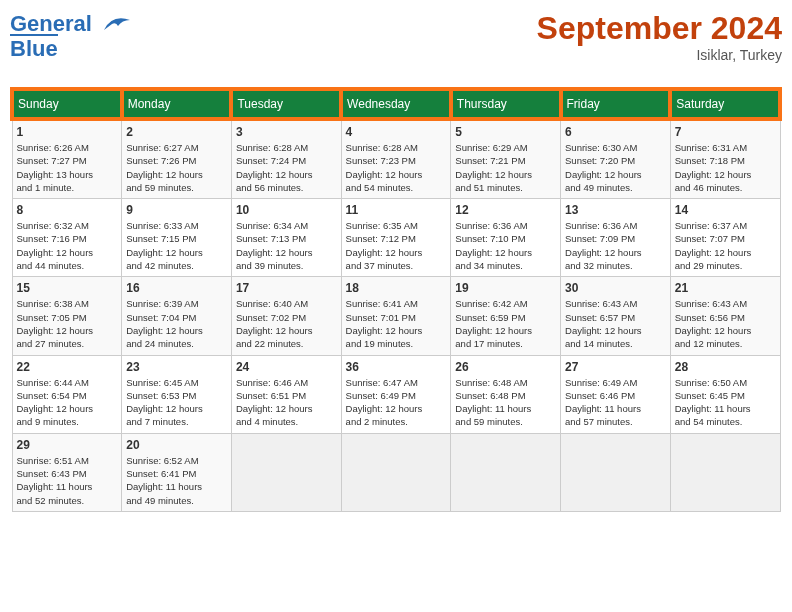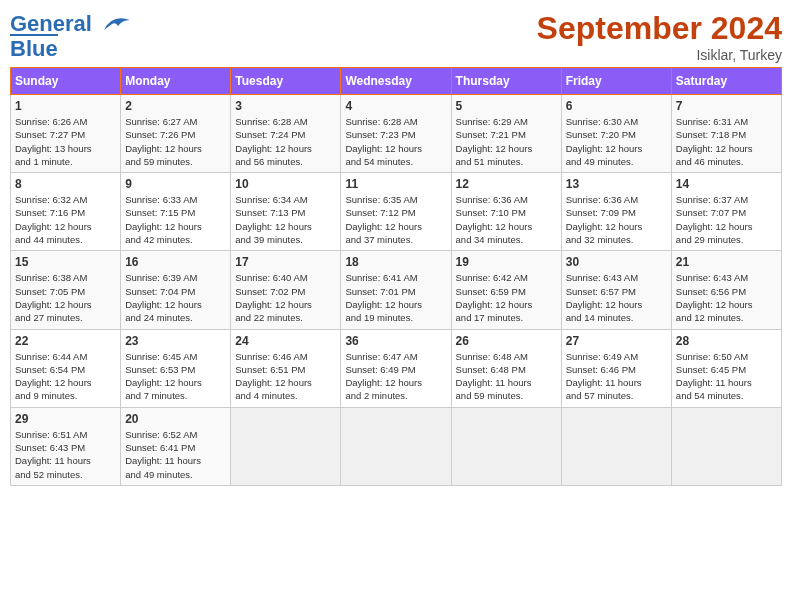--- a/index.html
+++ b/index.html
@@ -7,21 +7,21 @@
       font-family: Arial, sans-serif;
       background: #fff;
       width: 792px;
       min-height: 612px;
       padding: 10px;
     }
     .header {
       display: flex;
       justify-content: space-between;
       align-items: flex-start;
-      margin-bottom: 4px;
+      margin-bottom: 24px;
       gap: 7px;
     }
     .logo {
       display: flex;
       flex-direction: column;
       align-items: flex-start;
     }
     .title-section { text-align: right; }
     .month-title {
       font-size: 32px;
@@ -30,27 +30,27 @@
     }
     .subtitle {
       font-size: 14px;
       color: #555;
     }
     table {
       width: 100%;
       border-collapse: collapse;
     }
     thead tr th {
-      background-color: #8b5cf6;
+      background-color: #15803d;
       color: #fff;
       font-size: 12px;
-      font-weight: bold;
+      font-weight: normal;
       padding: 6px 4px;
       text-align: left;
-      border: 1px solid #f97316;
+      border: 4px solid #f97316;
     }
     tbody tr td {
       border: 1px solid #ccc;
       vertical-align: top;
       padding: 4px;
       font-size: 9.5px;
       color: #333;
       background: #fff;
       width: calc(100% / 7);
     }

